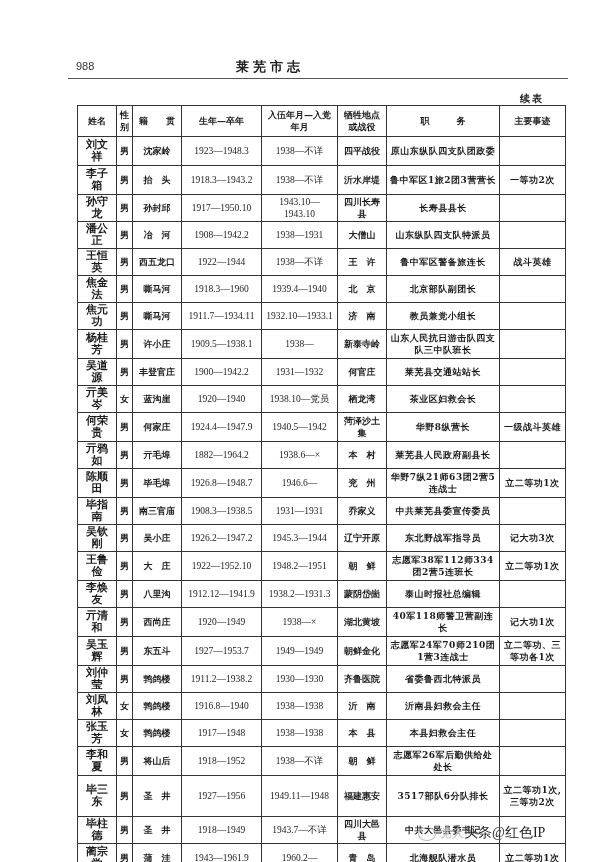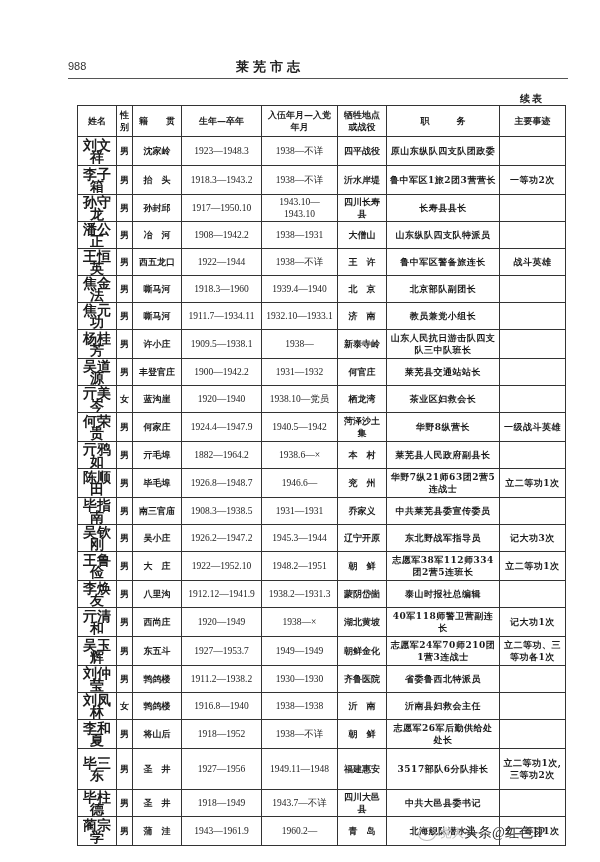--- a/index.html
+++ b/index.html
@@ -1,27 +1,27 @@
 <!DOCTYPE html>
 <html><head>
 <meta charset="utf-8">
 <style>
   html, body { margin:0; padding:0; background:#ffffff; }
   body { width:600px; height:862px; position:relative; overflow:hidden;
          font-family:"DejaVu Serif", "Liberation Serif", serif; color:#1a1a1a; }
-  .page-number { position:absolute; left:68px; top:60px; font-size:11px; font-family:"Liberation Sans", sans-serif; color:#333; }
+  .page-number { position:absolute; left:76px; top:60px; font-size:11px; font-family:"Liberation Sans", sans-serif; color:#333; }
   .page-title { position:absolute; left:0; width:540px; top:58px; text-align:center; font-size:13px; font-weight:bold; letter-spacing:4px; color:#222; }
   .header-rule { position:absolute; left:68px; width:500px; top:78px; border-top:1px solid #555; }
   .continued { position:absolute; left:520px; top:92px; font-size:10px; font-weight:bold; letter-spacing:2px; color:#222; }
   table.roster { position:absolute; left:77px; top:105px; width:488px; border-collapse:collapse; table-layout:fixed; font-size:9px; font-weight:bold; }
   table.roster th, table.roster td { border:1px solid #333; padding:1px 3px; line-height:12px; color:#1c1c1c; vertical-align:middle; }
   table.roster th { font-size:9px; text-align:center; height:28px; font-weight:bold; }
   table.roster td { text-align:center; height:16px; }
   table.roster td.duty, table.roster td.deeds { text-align:center; letter-spacing:0.5px; }
-  table.roster td.name { font-size:14px; }
+  table.roster td.name { font-size:11px; }
   table.roster td.dates { font-weight:normal; font-family:"Liberation Serif", serif; font-size:9.5px; }
   tr.tall td { height:26px; }
   tr.tall3 td { height:38px; }
   .watermark { position:absolute; left:418px; top:824px; font-size:14px; color:#222; font-family:Liberation Serif, serif; text-shadow:0 0 1px #fff; }
   .watermark .wm-icon { display:inline-block; width:16px; height:12px; border:1px solid #bbb; border-radius:50%; margin-right:4px; vertical-align:middle; }
   .watermark .wm-faded { color:#bbb; font-size:12px; }
 </style>
 </head>
 <body>
 
@@ -257,20 +257,30 @@
       <tr>
         <td class="name">刘凤林</td>
         <td>女</td>
         <td>鹁鸽楼</td>
         <td class="dates">1916.8—1940</td>
         <td class="dates">1938—1938</td>
         <td>沂　南</td>
         <td class="duty">沂南县妇救会主任</td>
         <td class="deeds"></td>
       </tr>
+      <tr>
+        <td class="name">张玉芳</td>
+        <td>女</td>
+        <td>鹁鸽楼</td>
+        <td class="dates">1917—1948</td>
+        <td class="dates">1938—1938</td>
+        <td>本　县</td>
+        <td class="duty">本县妇救会主任</td>
+        <td class="deeds"></td>
+      </tr>
       <tr class="tall">
         <td class="name">李和夏</td>
         <td>男</td>
         <td>将山后</td>
         <td class="dates">1918—1952</td>
         <td class="dates">1938—不详</td>
         <td>朝　鲜</td>
         <td class="duty">志愿军26军后勤供给处处长</td>
         <td class="deeds"></td>
       </tr>

